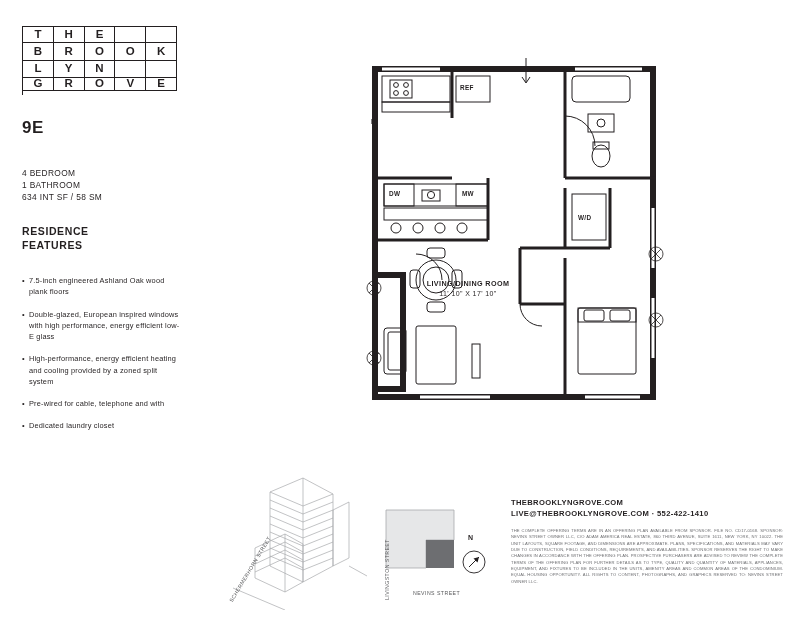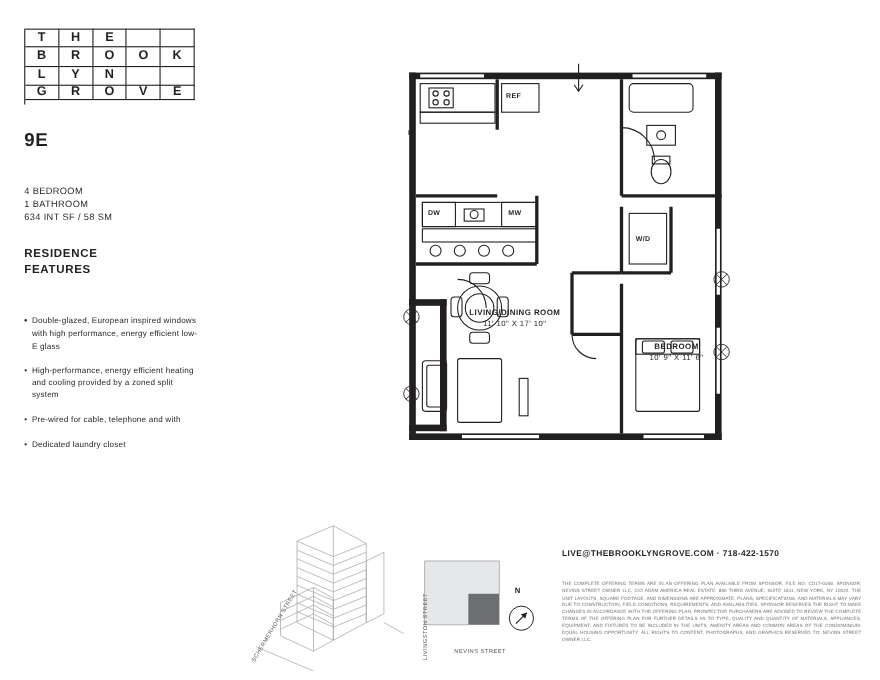--- a/index.html
+++ b/index.html
@@ -223,21 +223,21 @@
   <div>634 INT SF / 58 SM</div>
 </div>
 
 <div class="features-title">
   <div>RESIDENCE</div>
   <div>FEATURES</div>
 </div>
 
 <div class="features-list">
   <ul style="margin:0;padding:0 0 0 7px;">
-    <li><span class="bullet-dot">•</span></li>
+    <li><span class="bullet-dot">•</span><span>7.5-inch engineered Ashland Oak wood plank floors</span></li>
     <li><span class="bullet-dot">•</span><span>Double-glazed, European inspired windows with high performance, energy efficient low-E glass</span></li>
     <li><span class="bullet-dot">•</span><span>High-performance, energy efficient heating and cooling provided by a zoned split system</span></li>
     <li><span class="bullet-dot">•</span><span>Pre-wired for cable, telephone and with</span></li>
     <li><span class="bullet-dot">•</span><span>Dedicated laundry closet</span></li>
   </ul>
 </div>
 
 <div class="floorplan">
   <svg width="310" height="358" viewBox="0 0 310 358">
 
@@ -380,24 +380,20 @@
       <circle cx="14" cy="300" r="7"></circle>
         <line x1="9" y1="295" x2="19" y2="305"></line>
         <line x1="19" y1="295" x2="9" y2="305"></line>
     </g>
   </svg>
 
   
   <div class="fp-label" style="left:18px; top:221px; width:180px;text-align:center;">
     <b>LIVING/DINING ROOM</b><br>
     <span>11' 10" X 17' 10"</span>
-  </div>
-  <div class="fp-label" style="left:200px; top:252px; width:110px;">
-    <b>BEDROOM</b><br>
-    <span>10' 9" X 11' 6"</span>
   </div>
 
   
   <div class="tag" style="left:100px; top:26px;">REF</div>
   <div class="tag" style="left:29px; top:132px;">DW</div>
   <div class="tag" style="left:102px; top:132px;">MW</div>
   <div class="tag" style="left:218px; top:156px;">W/D</div>
   <div class="tag" style="left:11px; top:60px;">P</div>
 </div>
 
@@ -457,15 +453,16 @@
 <div class="north-letter">N</div>
 <div class="north">
   <svg width="28" height="28" viewBox="0 0 28 28">
     <circle cx="14" cy="14" r="11" fill="none" stroke="#231f20" stroke-width="0.9"></circle>
     <line x1="9" y1="19" x2="19" y2="9" stroke="#231f20" stroke-width="1"></line>
     <path d="M19 9 L13.5 10.5 L17.5 14.5 Z" fill="#231f20"></path>
   </svg>
 </div>
 
 <div class="contact">
-  <div>LIVE@THEBROOKLYNGROVE.COM · 718-422-1570</div>
+  <div>THEBROOKLYNGROVE.COM</div>
+  <div>LIVE@THEBROOKLYNGROVE.COM · 552-422-1410</div>
 </div>
 <div class="legal">THE COMPLETE OFFERING TERMS ARE IN AN OFFERING PLAN AVAILABLE FROM SPONSOR. FILE NO. CD17-0168. SPONSOR: NEVINS STREET OWNER LLC, C/O ADAM AMERICA REAL ESTATE, 860 THIRD AVENUE, SUITE 1611, NEW YORK, NY 10022. THE UNIT LAYOUTS, SQUARE FOOTAGE, AND DIMENSIONS ARE APPROXIMATE. PLANS, SPECIFICATIONS, AND MATERIALS MAY VARY DUE TO CONSTRUCTION, FIELD CONDITIONS, REQUIREMENTS, AND AVAILABILITIES. SPONSOR RESERVES THE RIGHT TO MAKE CHANGES IN ACCORDANCE WITH THE OFFERING PLAN. PROSPECTIVE PURCHASERS ARE ADVISED TO REVIEW THE COMPLETE TERMS OF THE OFFERING PLAN FOR FURTHER DETAILS AS TO TYPE, QUALITY AND QUANTITY OF MATERIALS, APPLIANCES, EQUIPMENT, AND FIXTURES TO BE INCLUDED IN THE UNITS, AMENITY AREAS AND COMMON AREAS OF THE CONDOMINIUM. EQUAL HOUSING OPPORTUNITY. ALL RIGHTS TO CONTENT, PHOTOGRAPHS, AND GRAPHICS RESERVED TO: NEVINS STREET OWNER LLC.</div>
 
 </body></html>

